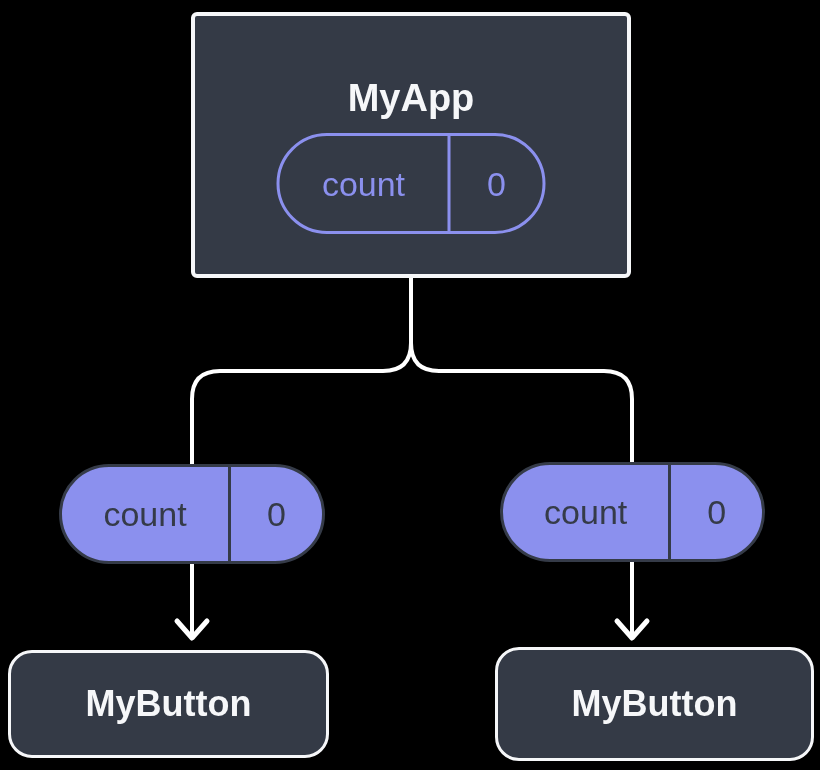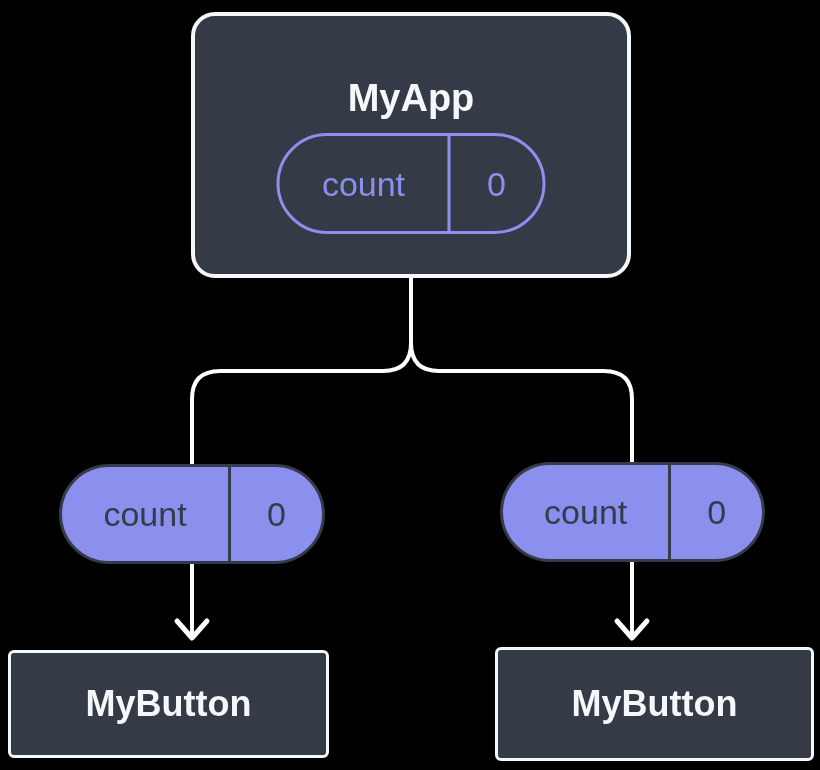--- a/index.html
+++ b/index.html
@@ -34,42 +34,42 @@
     stroke-linecap: round;
     stroke-linejoin: round;
   }
   .connectors .branch { stroke-width: 4; }
   .connectors .arrowhead { stroke-width: 5; }
 
   .node {
     position: absolute;
     background: var(--card_bg);
     border: 4px solid var(--card_border);
-    border-radius: 24px;
+    border-radius: 6px;
     z-index: 2;
   }
   .node-root {
     left: 191px; top: 12px;
     width: 440px; height: 266px;
   }
   .node-root .node-title {
     position: absolute;
     left: 0; right: 0; top: 60px;
     text-align: center;
     color: var(--white_text);
     font-size: 38px;
     font-weight: 700;
     line-height: 1.2;
   }
   .node-leaf {
     display: flex;
     align-items: center;
     justify-content: center;
     border-width: 3.5px;
-    border-radius: 6px;
+    border-radius: 24px;
     z-index: 3;
   }
   .node-leaf .node-title {
     color: var(--white_text);
     font-size: 36px;
     font-weight: 700;
   }
   .leaf-left  { left: 8px;   top: 650px; width: 321px; height: 108px; }
   .leaf-right { left: 495px; top: 647px; width: 319px; height: 114px; }
 

